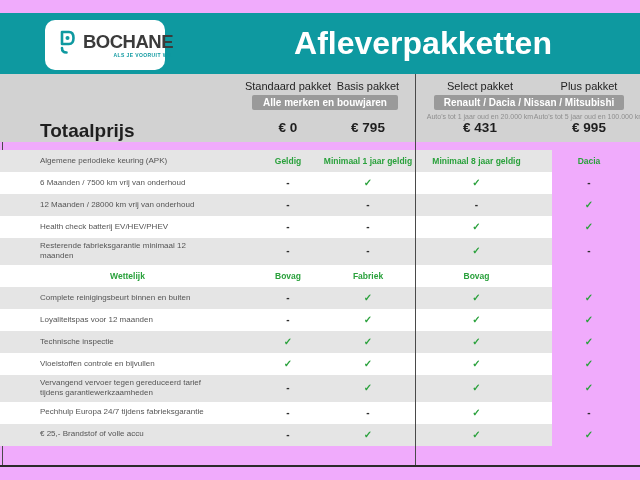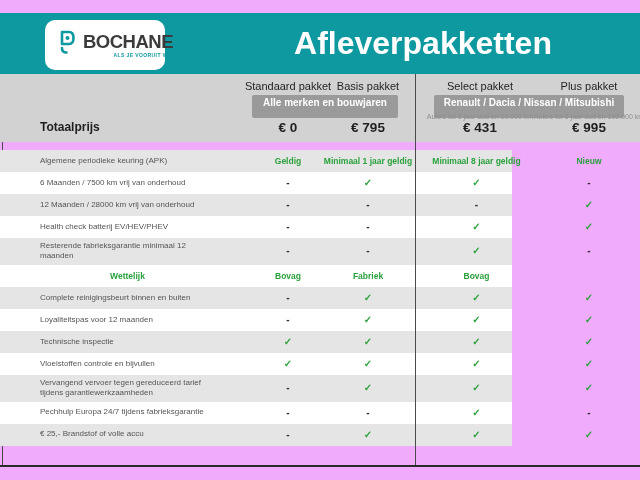--- a/index.html
+++ b/index.html
@@ -15,28 +15,28 @@
   .logo-name{font-size:18.5px;font-weight:bold;color:#3b3b3b;letter-spacing:-0.5px;line-height:20px;}
   .logo-tagline{font-size:5px;font-weight:bold;color:var(--teal);text-align:right;letter-spacing:0.4px;margin-top:0px;}
   .page-title{position:absolute;left:423px;top:0;height:61px;transform:translateX(-50%);
               display:flex;align-items:center;color:#fff;font-size:32px;font-weight:bold;
               letter-spacing:0px;white-space:nowrap;}
 
   
   .band{position:absolute;top:74px;left:0;width:640px;height:68px;background:var(--bandGray);}
   .col-head{position:absolute;top:6px;transform:translateX(-50%);font-size:11px;font-weight:normal;
             color:#1f1f1f;white-space:nowrap;}
-  .badge{position:absolute;top:21px;height:23px;line-height:15px;background:var(--badgeGray);
+  .badge{position:absolute;top:21px;height:15px;line-height:15px;background:var(--badgeGray);
          color:#fff;font-size:10px;font-weight:bold;text-align:center;border-radius:2px;white-space:nowrap;}
   .caption{position:absolute;top:39px;transform:translateX(-50%);font-size:7px;color:#8e8e8e;white-space:nowrap;}
-  .total-label{position:absolute;left:40px;top:46px;font-size:12px;font-weight:bold;color:#1f1f1f;}
+  .total-label{position:absolute;left:40px;top:46px;font-size:19px;font-weight:bold;color:#1f1f1f;}
   .price{position:absolute;top:46px;transform:translateX(-50%);font-size:13.5px;font-weight:bold;color:#1f1f1f;white-space:nowrap;}
 
   
-  .rows{position:absolute;top:150px;left:0;width:512px;z-index:1;}
+  .rows{position:absolute;top:150px;left:0;width:552px;z-index:1;}
   .row{display:grid;grid-template-columns:255px 66px 94px 123px 102px;min-height:22px;align-items:center;background:#fff;}
   .row:nth-child(odd){background:var(--rowGray);}
   .label{padding:3px 40px 3px 40px;font-size:8px;color:#555;line-height:1.3;}
   .val{text-align:center;line-height:1;}
   .v-check{color:var(--green);font-size:10px;font-weight:bold;}
   .v-dash{color:#2e2e2e;font-size:10px;font-weight:bold;}
   .v-text{color:var(--green);font-size:8.5px;font-weight:bold;white-space:nowrap;}
 
   
   .divider-v{position:absolute;left:415px;top:74px;width:1px;height:392px;background:#4a4a4a;z-index:2;}
@@ -81,21 +81,21 @@
     <div class="price" style="left:480px">€ 431</div>
     <div class="price" style="left:589px">€ 995</div>
   </div>
 
   <div class="rows" id="rows">
       <div class="row">
         <div class="label">Algemene periodieke keuring (APK)</div>
         <div class="val v-text">Geldig</div>
         <div class="val v-text">Minimaal 1 jaar geldig</div>
         <div class="val v-text">Minimaal 8 jaar geldig</div>
-        <div class="val v-text">Nieuw</div>
+        <div class="val v-text">Dacia</div>
       </div>
       <div class="row">
         <div class="label">6 Maanden / 7500 km vrij van onderhoud</div>
         <div class="val v-dash">-</div>
         <div class="val v-check">✓</div>
         <div class="val v-check">✓</div>
         <div class="val v-dash">-</div>
       </div>
       <div class="row">
         <div class="label">12 Maanden / 28000 km vrij van onderhoud</div>

